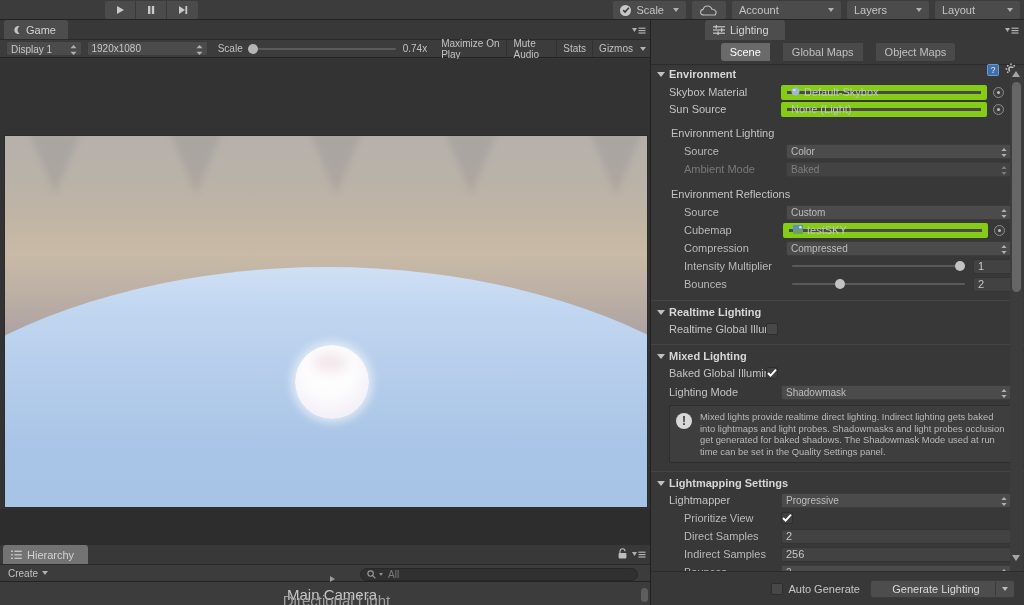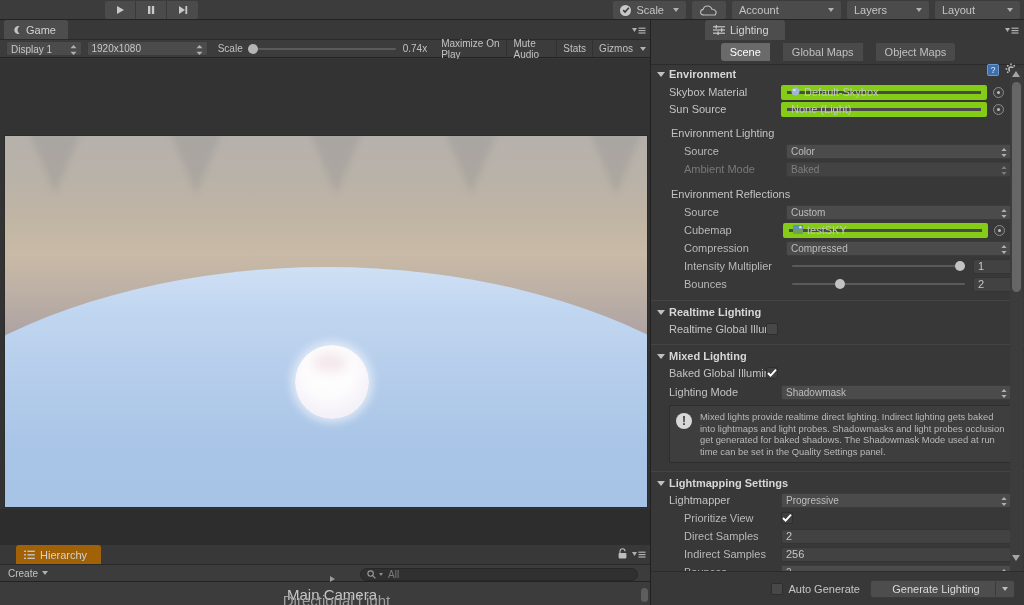--- a/index.html
+++ b/index.html
@@ -120,21 +120,21 @@
     position: absolute; left: 0; top: 489px; width: 650px; height: 56px; background: #2d2d2d;
   }
 
   
   .hier-panel {
     position: absolute; left: 0; top: 545px; width: 650px; height: 60px;
     background: #383838;
   }
   .hier-tabrow { position: relative; height: 19px; }
   .hier-tab {
-    position: absolute; left: 16px; top: 0; height: 19px; background: #a16207;
+    position: absolute; left: 3px; top: 0; height: 19px; background: #737373;
     border-radius: 3px 3px 0 0; display: flex; align-items: center; gap: 5px;
     padding: 0 14px 0 8px; color: #d2d2d2; font-size: 11px;
   }
   .hier-icons { position: absolute; right: 4px; top: 3px; display: flex; align-items: center; gap: 5px; }
   .hier-toolbar {
     position: absolute; left: 0; top: 19px; width: 650px; height: 18px;
     background: #3c3c3c; border-top: 1px solid #2a2a2a; border-bottom: 1px solid #232323;
     display: flex; align-items: center;
   }
   .create-btn { display: flex; align-items: center; gap: 4px; padding: 0 8px; color: #c4c4c4; font-size: 10px; }

